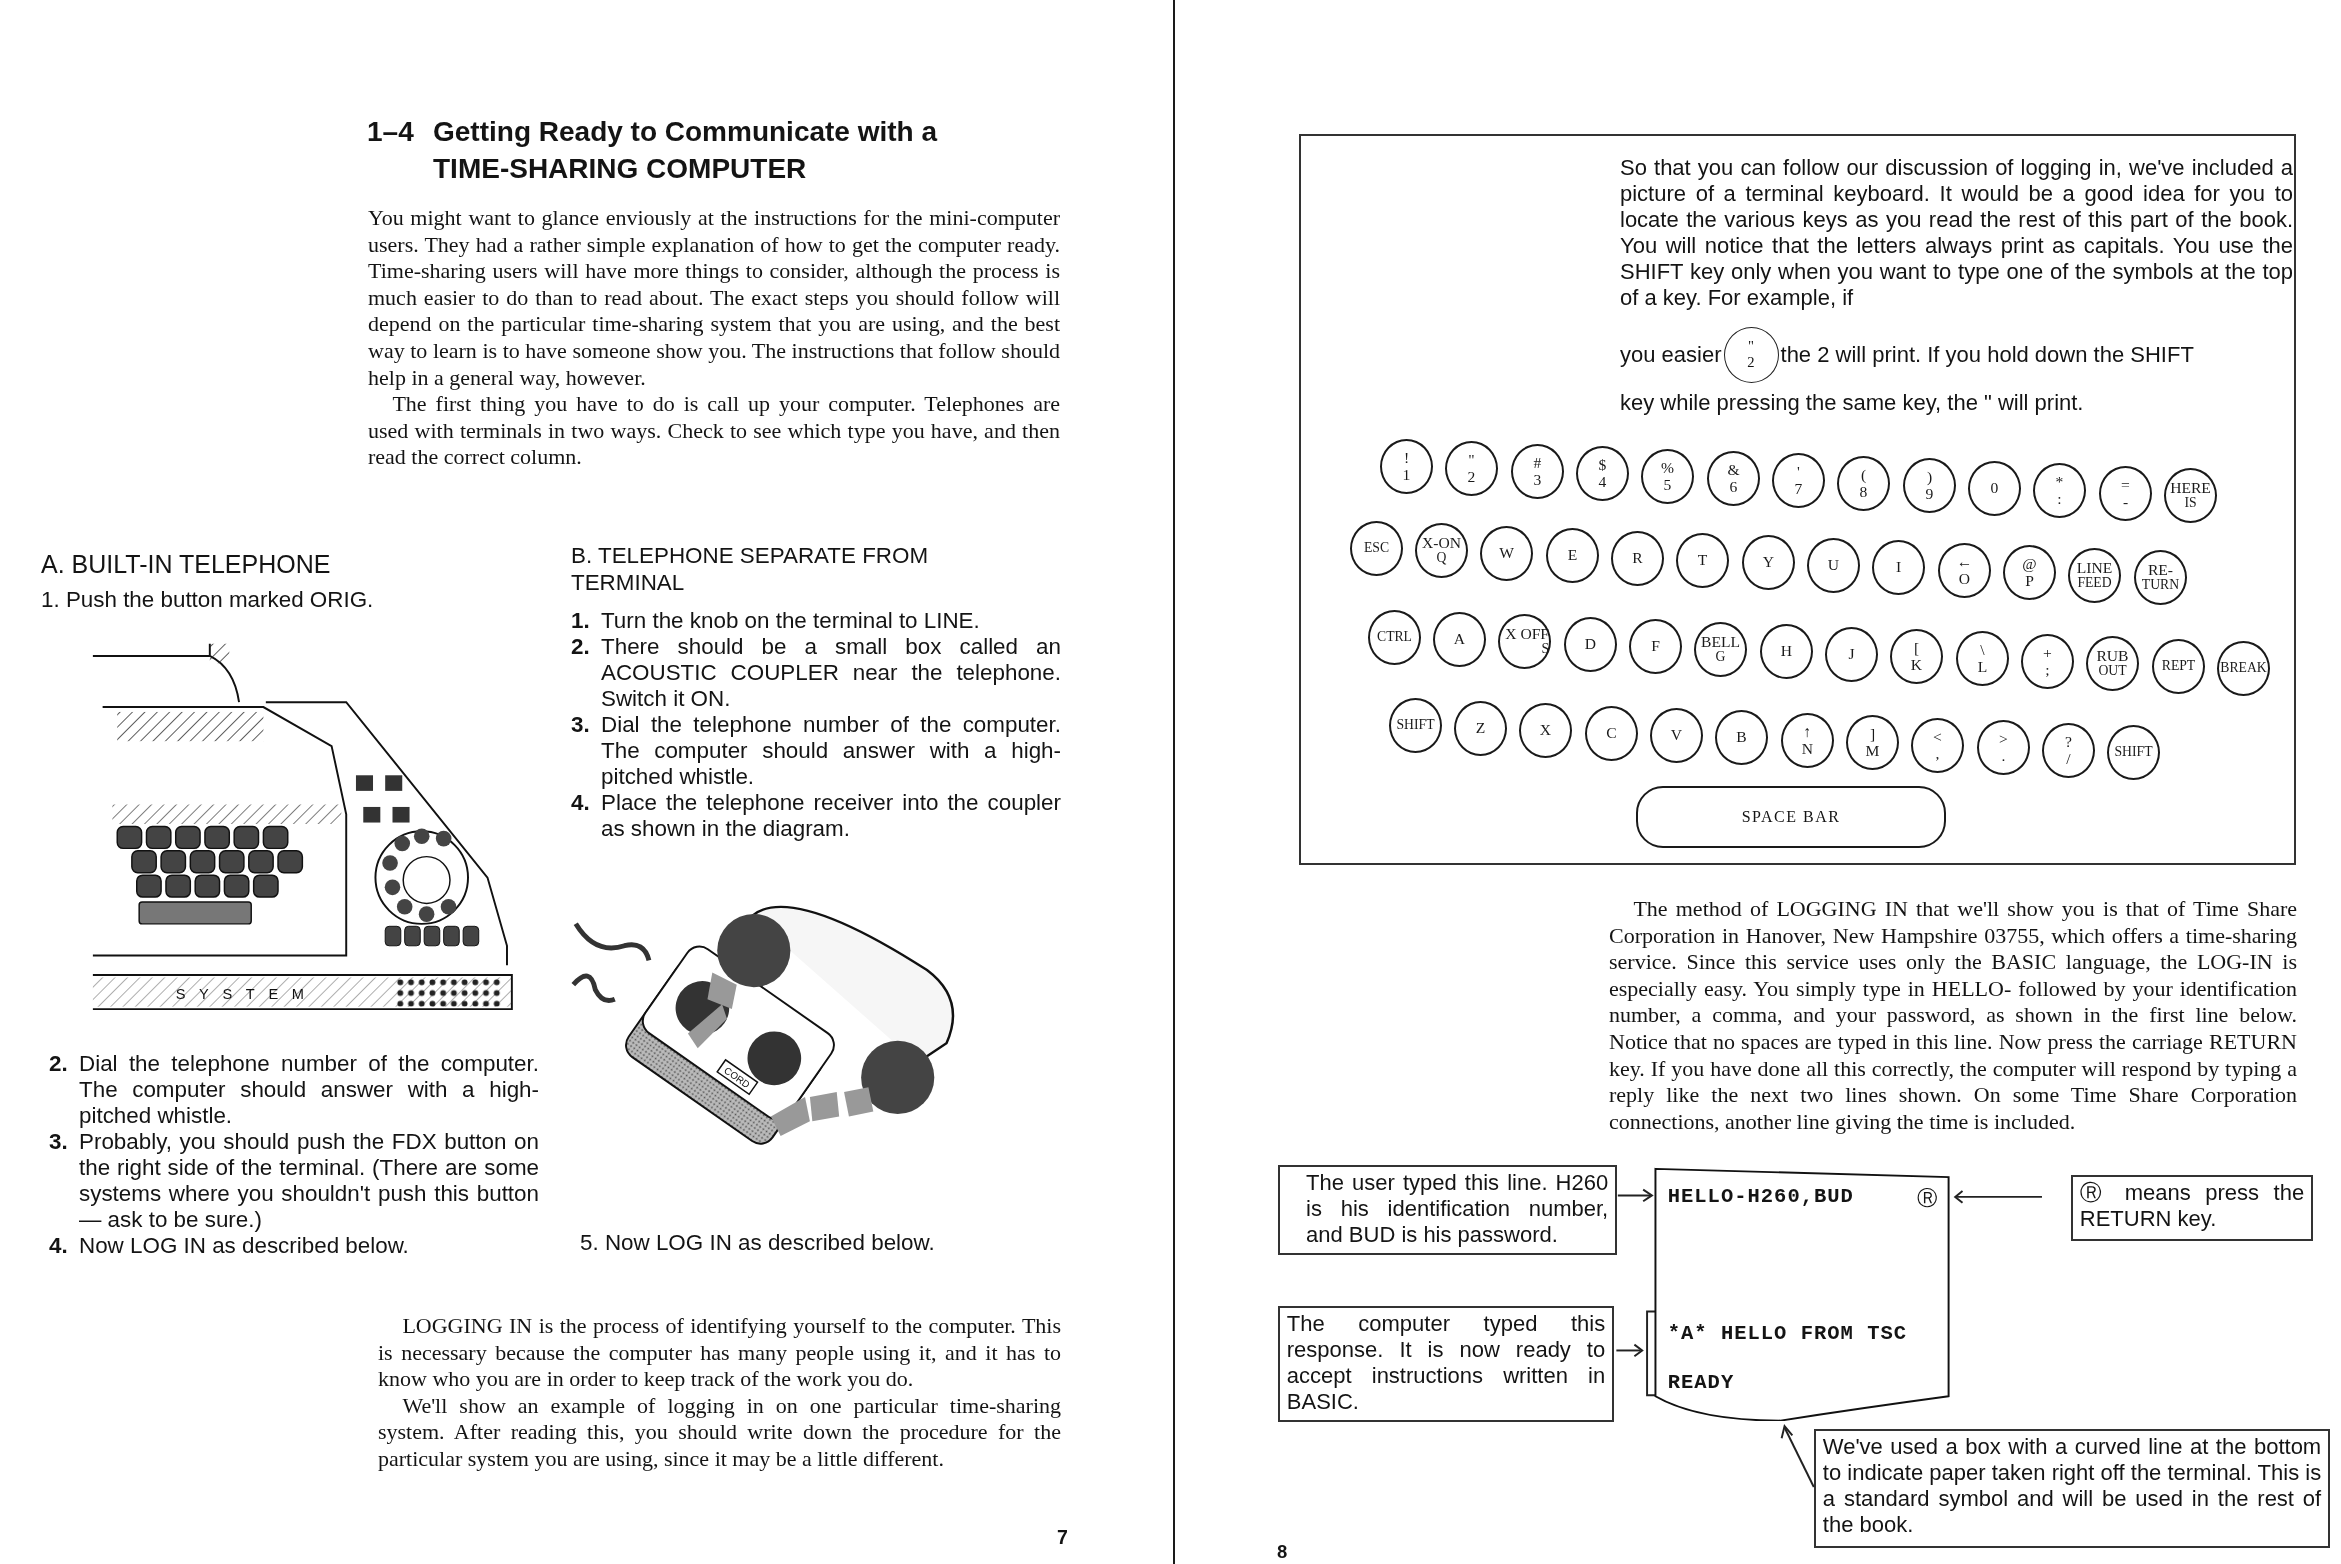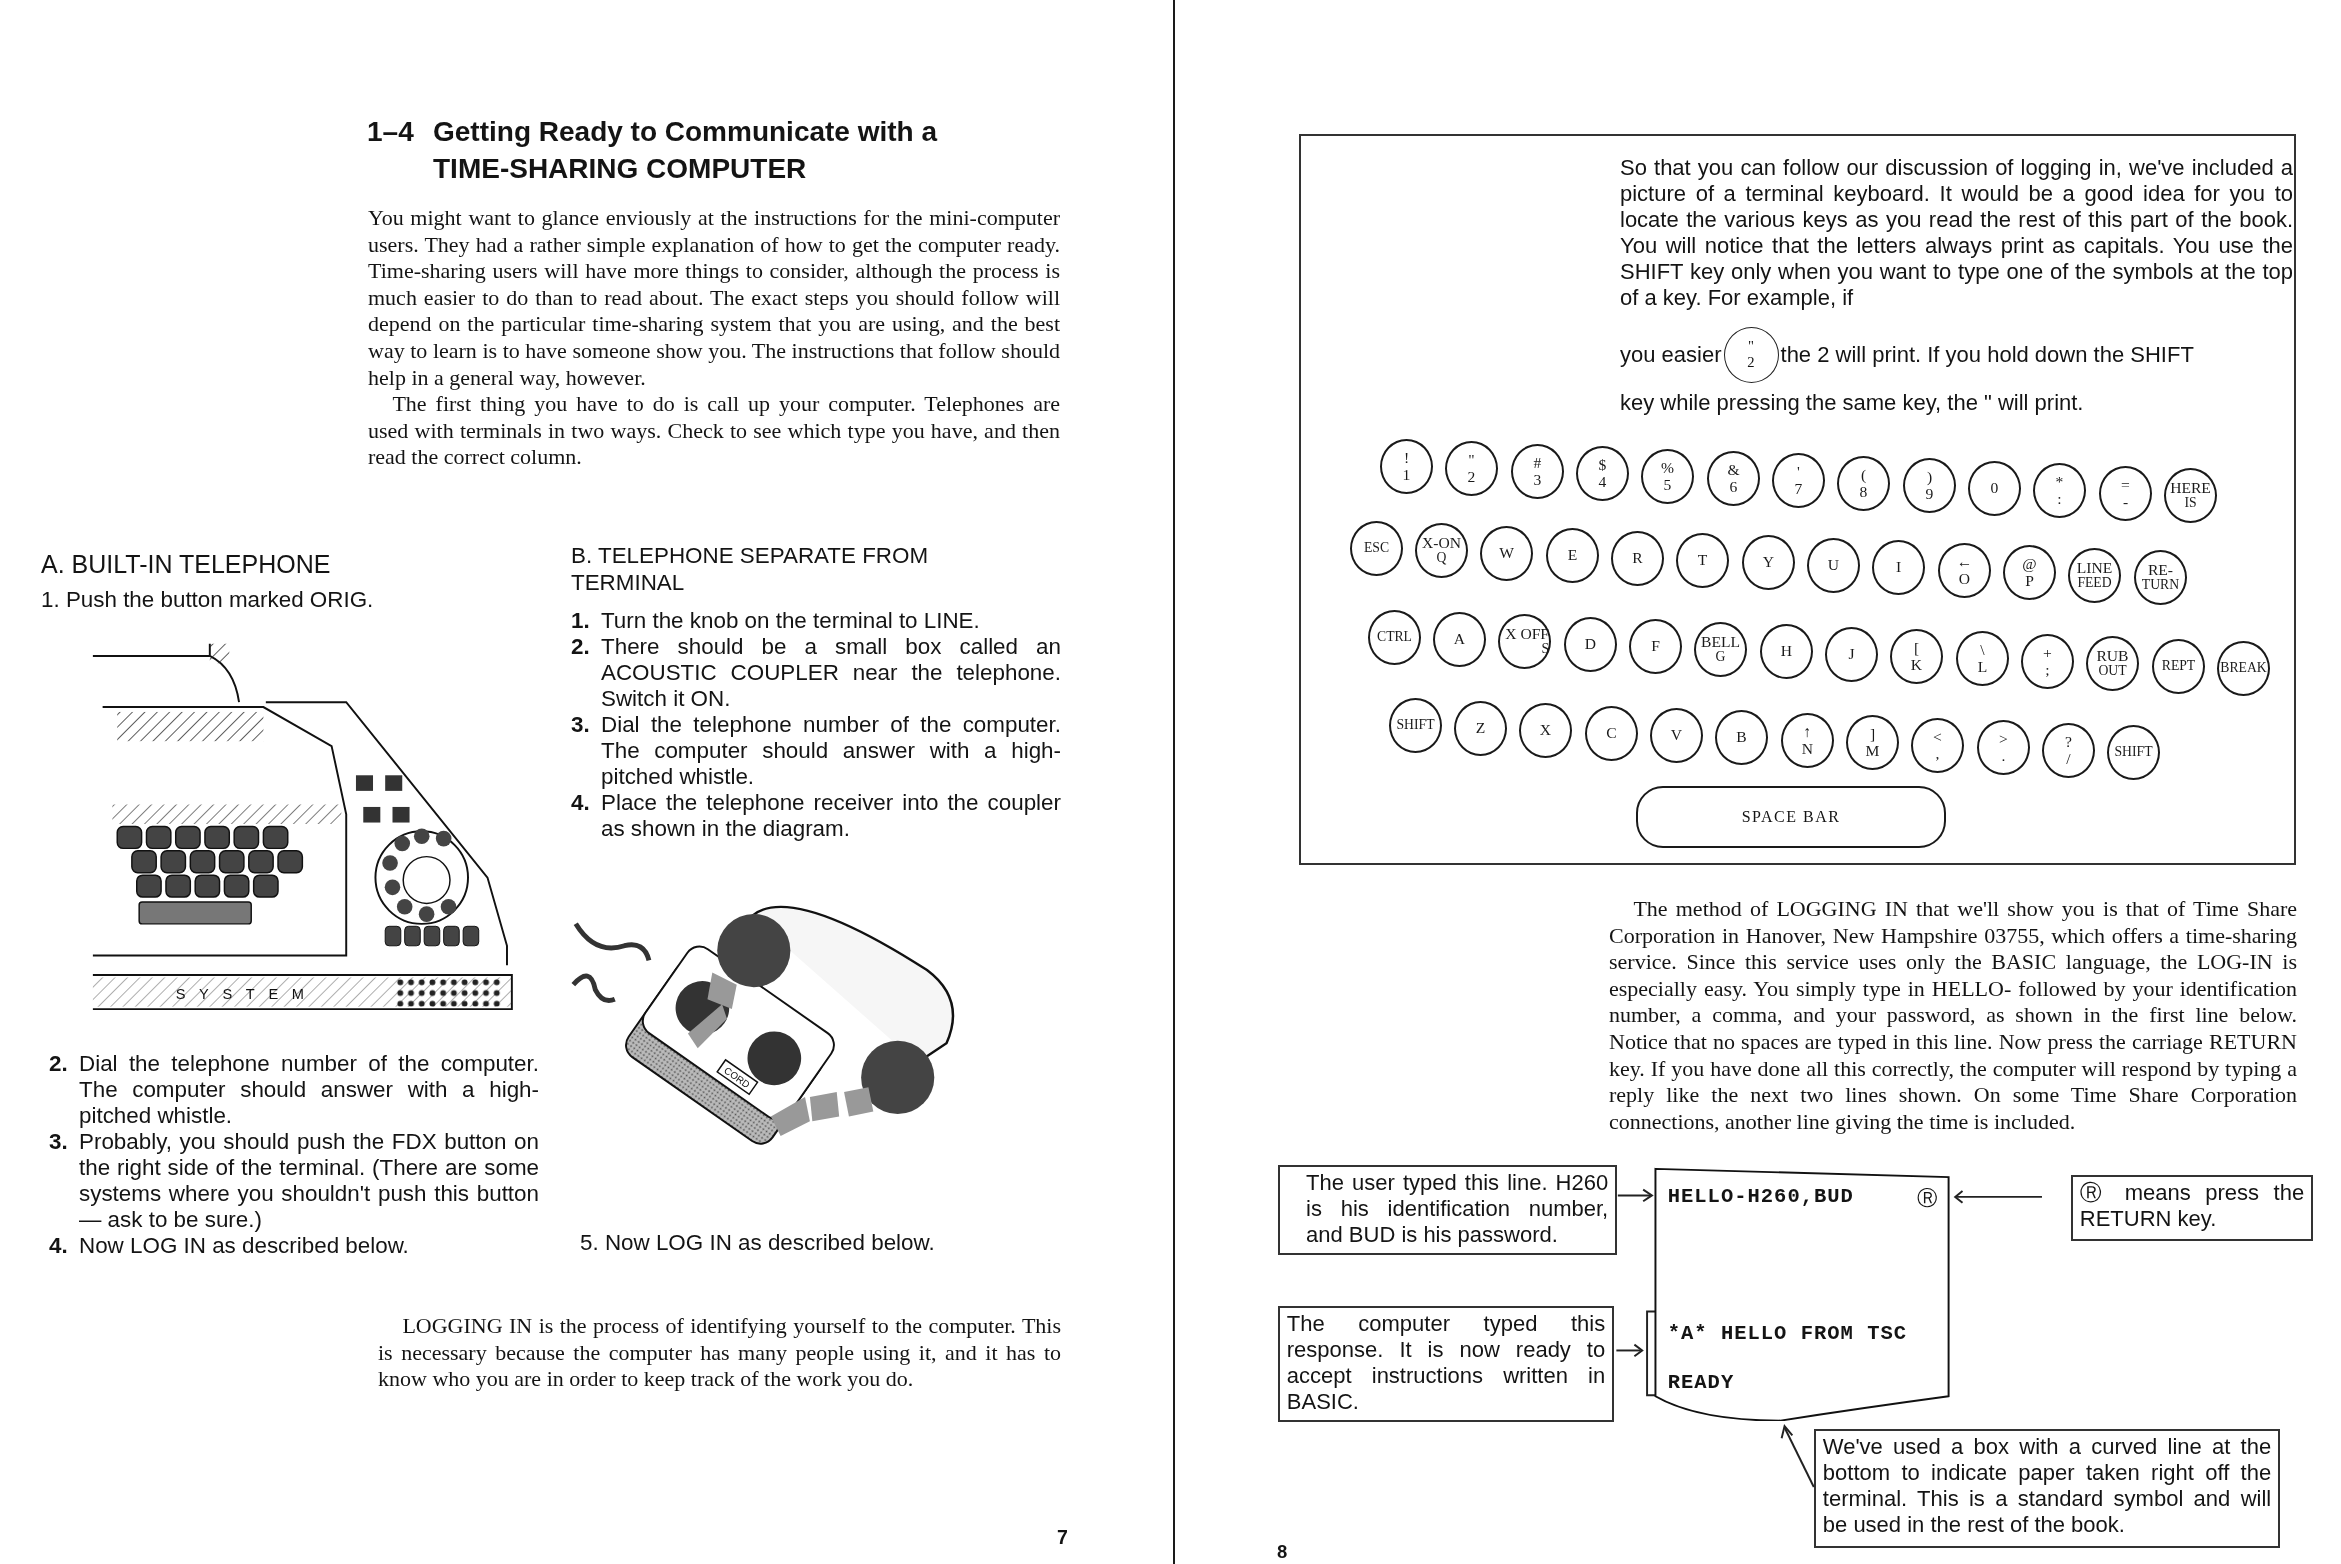--- a/index.html
+++ b/index.html
@@ -42,21 +42,21 @@
          font-family:"Liberation Serif","DejaVu Serif",serif; font-size:15.6px; line-height:16.6px; color:#1a1a1a; text-align:center; background:#fff; cursor:pointer; }
   .key .top { font-size:15.6px; }
   .key.word { font-size:13.7px; line-height:14.6px; }
   .spacebar { left:1636px; top:786px; width:310px; height:62px; border:2px solid #1a1a1a; border-radius:27px; box-sizing:border-box;
               display:flex; align-items:center; justify-content:center; font-size:16px; letter-spacing:1.5px; cursor:pointer; }
   .method { left:1609px; top:896px; width:688px; }
   .callout { border:2px solid #333; box-sizing:border-box; font-size:22px; line-height:26px; padding:2.9px 6.8px; text-align:justify; background:#fff; }
   .c1 { left:1278px; top:1165px; width:339px; height:90px;padding-left:26px; }
   .c2 { left:1278px; top:1306px; width:336px; height:116px; }
   .c3 { left:2043px; top:1175px; width:242px; height:66px;margin-left:28px; }
-  .c4 { left:1814px; top:1429px; width:466px; height:119px; }
+  .c4 { left:1814px; top:1429px; width:516px; height:119px; }
   .paper { left:1654px; top:1167px; width:298px; }
   .paper svg { position:absolute; left:0; top:0; }
   .pline { position:absolute; font-family:"Liberation Mono","DejaVu Sans Mono",monospace; font-size:20.5px; font-weight:bold; letter-spacing:1px; }
   .pg8 { left:1277px; top:1541px; font-size:18.5px; font-weight:bold; }
   .illus { position:absolute; }
 </style>
 </head>
 <body>
 
 <div class="abs gutter"></div>
@@ -202,20 +202,21 @@
     <polygon points="570,420 620,410 630,460 580,470"></polygon>
     <polygon points="500,430 555,420 560,470 505,480"></polygon>
     <polygon points="420,470 490,430 500,480 440,510"></polygon>
   </g>
 </svg>
 
 <div class="abs sans colB-5">5. Now LOG IN as described below.</div>
 
 <div class="abs para serif login">
   <p class="ind">LOGGING IN  is the process of identifying yourself to the computer. This is necessary because the computer has many people using it, and it has to know who you are in order to keep track of the work you do.</p>
+  <p class="ind">We'll show an example of logging in on one particular time-sharing system. After reading this, you should write down the procedure for the particular system you are using, since it may be a little different.</p>
 </div>
 
 <div class="abs sans pg7">7</div>
 
 <div class="abs kbbox"></div>
 
 <div class="abs sans kbtext">
   <p>So that you can follow our discussion of logging in, we've included a picture of a terminal keyboard. It would be a good idea for you to locate the various keys as you read the rest of this part of the book. You will notice that the letters always print as capitals. You use the SHIFT key only when you want to type one of the symbols at the top of a key. For example, if</p>
 </div>
 <div class="abs sans example">

